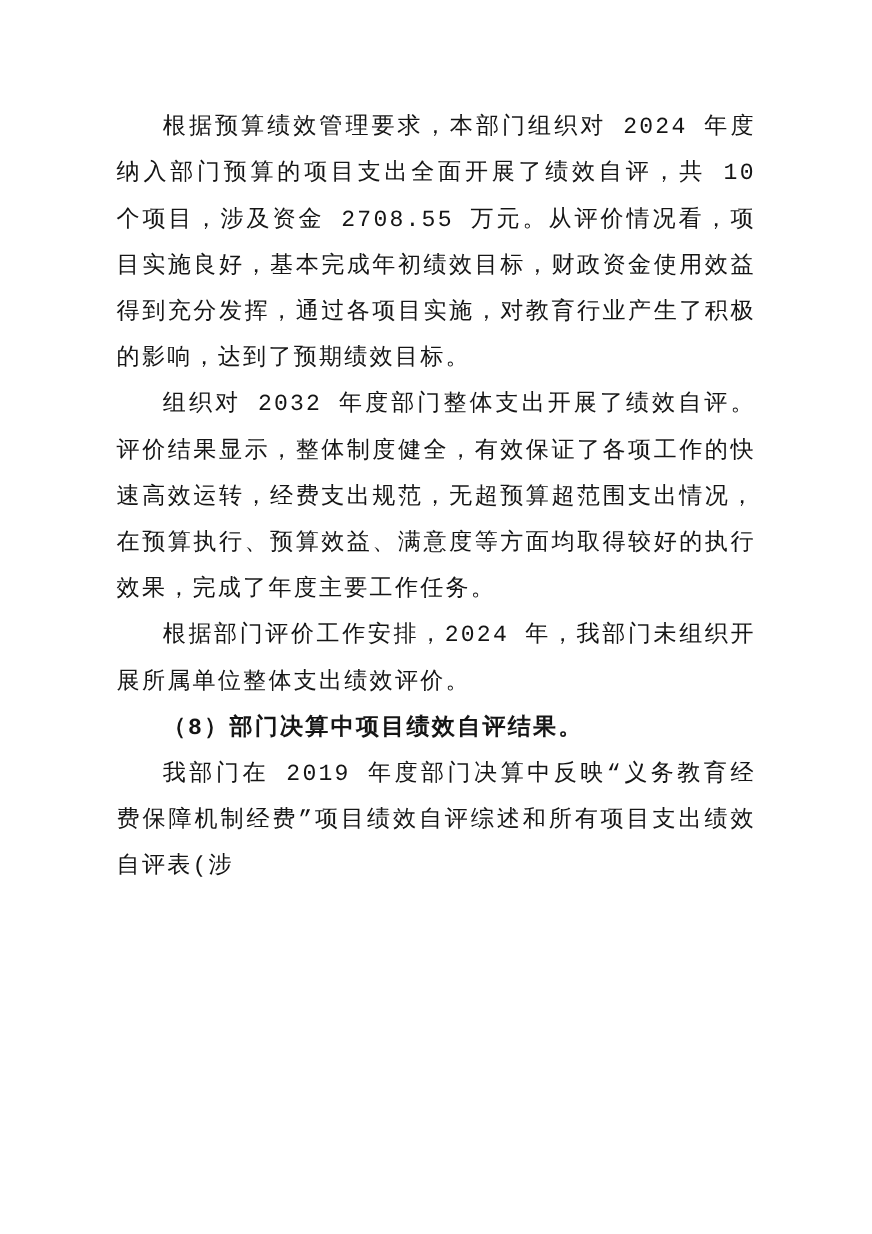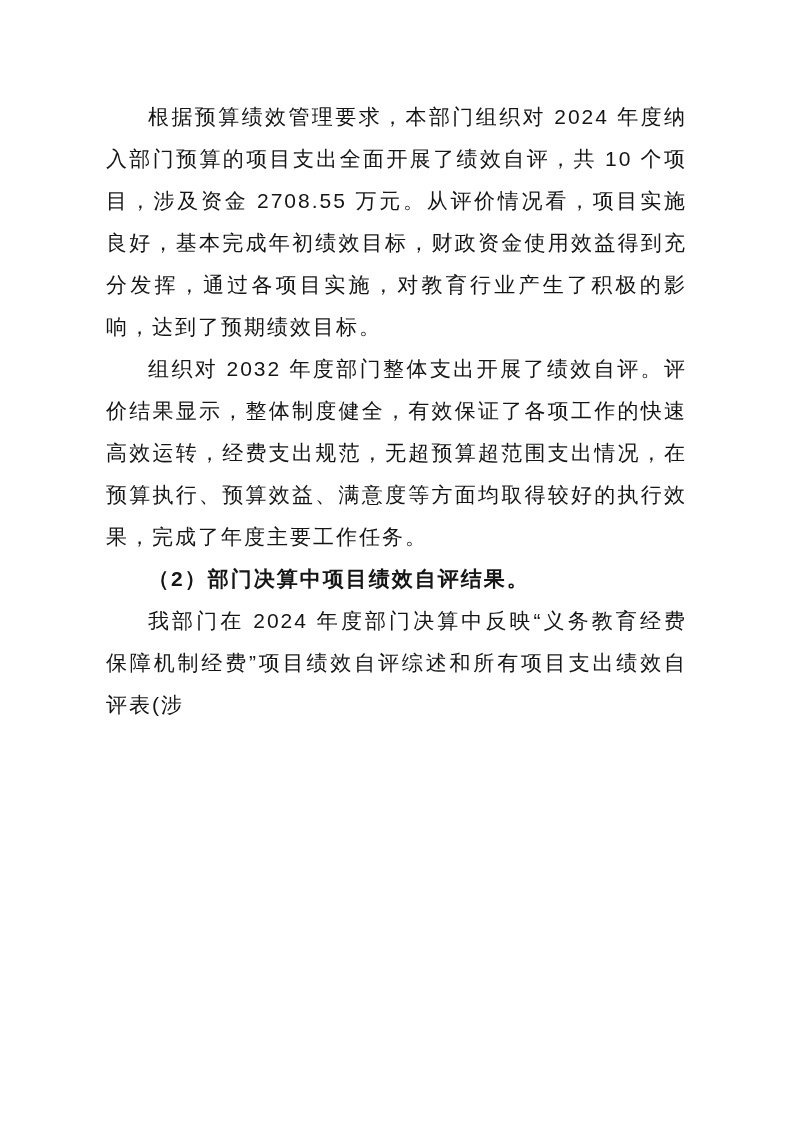--- a/index.html
+++ b/index.html
@@ -9,21 +9,21 @@
   }
   .page {
     position: relative;
     width: 793px;
     height: 985px;
     margin: 0 auto;
     background: #ffffff;
     box-sizing: border-box;
     padding: 96px 106px 0 106px;
     overflow: hidden;
-    font-family: Liberation Sans, sans-serif;
+    font-family: Liberation Mono, monospace;
     color: #151515;
   }
   .page p {
     margin: 0;
     font-size: 21px;
     line-height: 42px;
     letter-spacing: 2px;
     text-align: justify;
     text-justify: inter-ideograph;
     text-indent: 2em;
@@ -32,15 +32,16 @@
   .page p.heading {
     font-weight: bold;
   }
 </style>
 </head>
 <body>
 
 <div class="page">
   <p>根据预算绩效管理要求，本部门组织对 2024 年度纳入部门预算的项目支出全面开展了绩效自评，共 10 个项目，涉及资金 2708.55 万元。从评价情况看，项目实施良好，基本完成年初绩效目标，财政资金使用效益得到充分发挥，通过各项目实施，对教育行业产生了积极的影响，达到了预期绩效目标。</p>
   <p>组织对 2032 年度部门整体支出开展了绩效自评。评价结果显示，整体制度健全，有效保证了各项工作的快速高效运转，经费支出规范，无超预算超范围支出情况，在预算执行、预算效益、满意度等方面均取得较好的执行效果，完成了年度主要工作任务。</p>
-  <p class="heading">（2）部门决算中项目绩效自评结果。</p>
-  <p>我部门在 2024 年度部门决算中反映“义务教育经费保障机制经费”项目绩效自评综述和所有项目支出绩效自评表(涉</p>
+  <p>根据部门评价工作安排，2024 年，我部门未组织开展所属单位整体支出绩效评价。</p>
+  <p class="heading">（8）部门决算中项目绩效自评结果。</p>
+  <p>我部门在 2019 年度部门决算中反映“义务教育经费保障机制经费”项目绩效自评综述和所有项目支出绩效自评表(涉</p>
 </div>
 
 </body></html>

